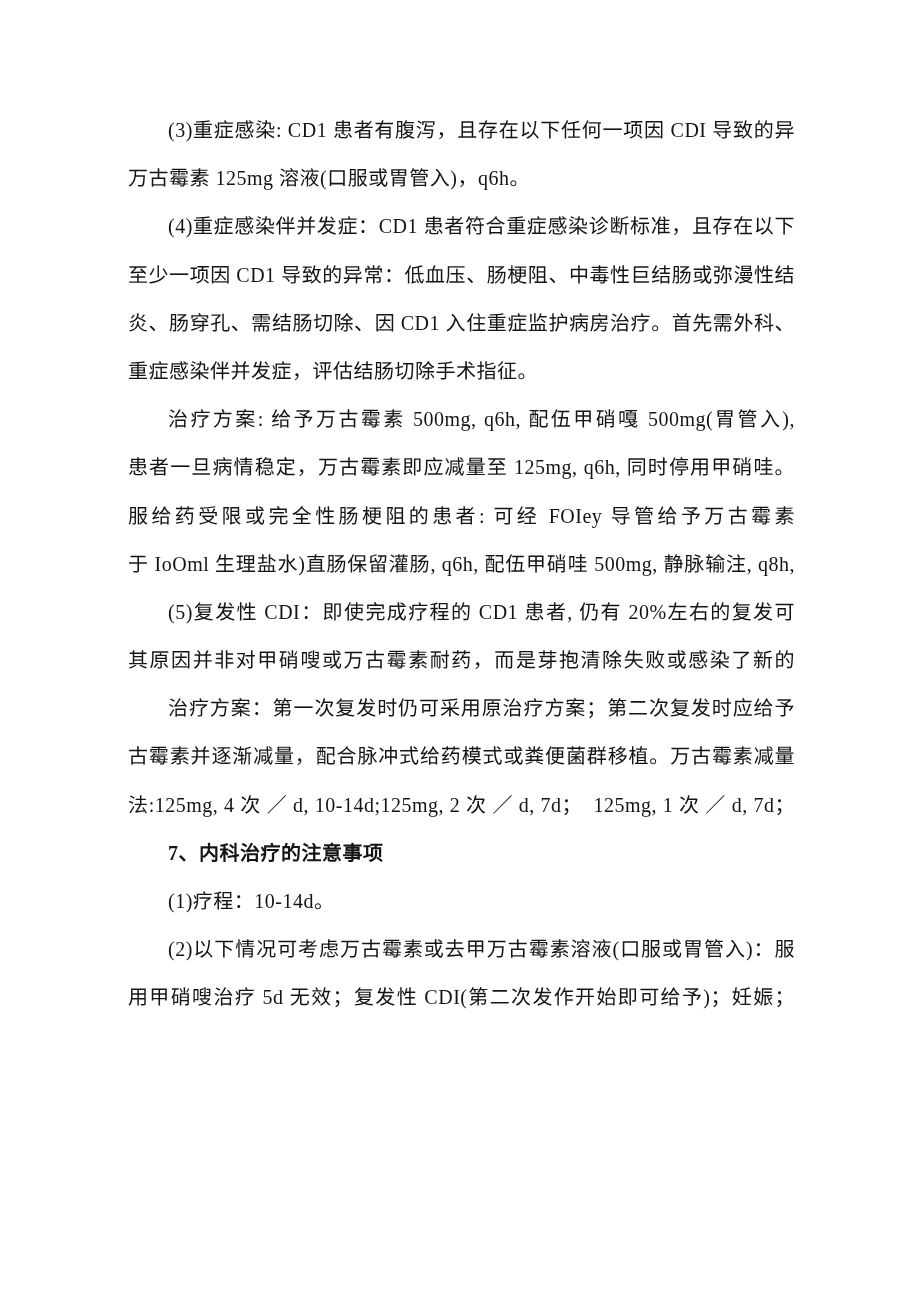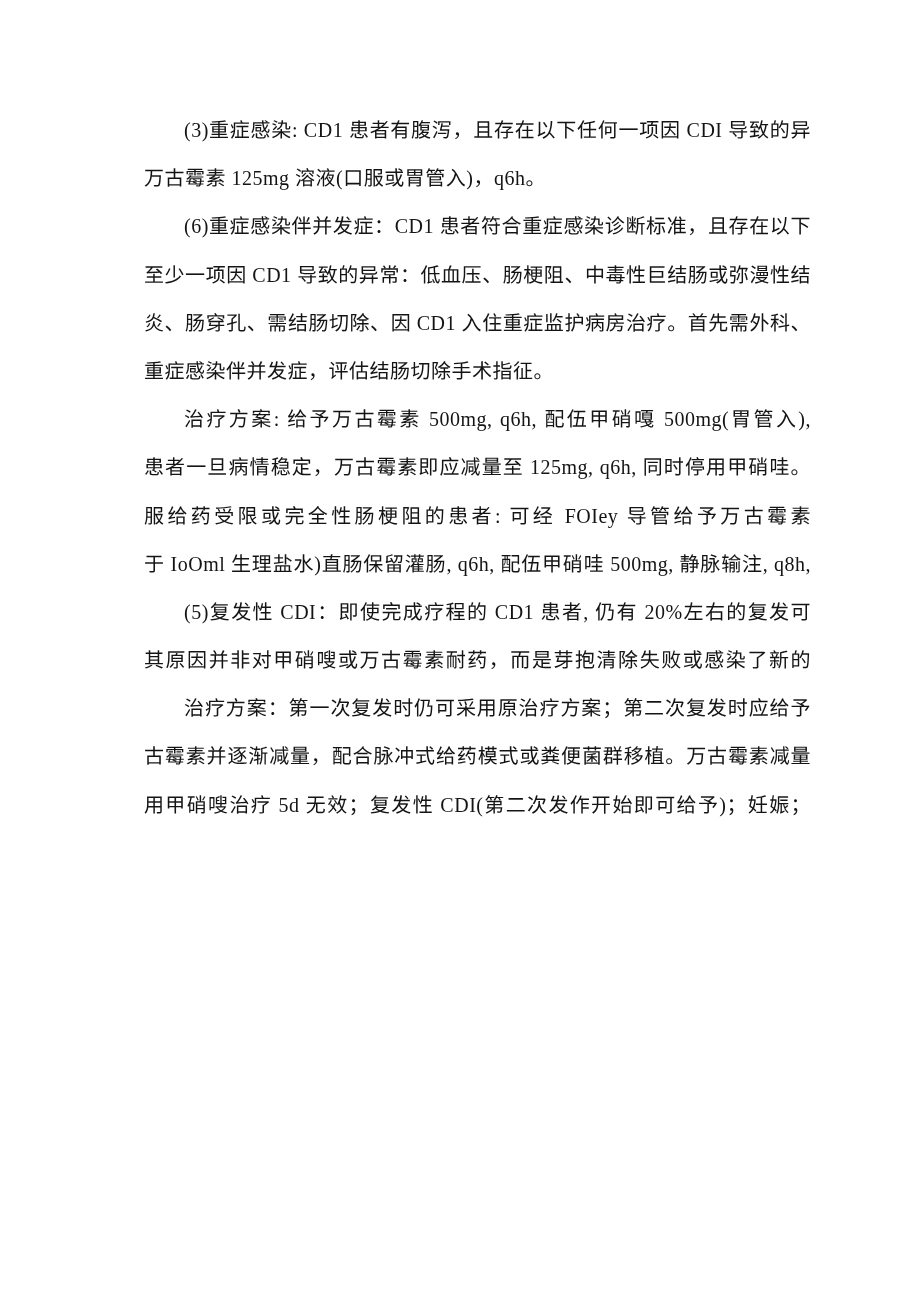--- a/index.html
+++ b/index.html
@@ -10,21 +10,21 @@
   .page {
     position: relative;
     width: 920px;
     height: 1301px;
     background: #ffffff;
     overflow: hidden;
     font-family: "Liberation Serif", "DejaVu Serif", serif;
   }
   .doc-body {
     position: absolute;
-    left: 144px;
+    left: 128px;
     top: 106px;
     width: 667px;
     color: #141414;
   }
   .line {
     font-size: 20px;
     line-height: 48.2px;
     height: 48.2px;
     white-space: pre-wrap;
     text-align: justify;
@@ -45,27 +45,31 @@
     font-weight: bold;
   }
 </style>
 </head>
 <body>
 
 <div class="page">
   <div class="doc-body" id="doc">
       <div class="line indent">(3)重症感染: CD1 患者有腹泻，且存在以下任何一项因 CDI 导致的异</div>
       <div class="line end">万古霉素 125mg 溶液(口服或胃管入)，q6h。</div>
-      <div class="line indent">(6)重症感染伴并发症：CD1 患者符合重症感染诊断标准，且存在以下</div>
+      <div class="line indent">(4)重症感染伴并发症：CD1 患者符合重症感染诊断标准，且存在以下</div>
       <div class="line">至少一项因 CD1 导致的异常：低血压、肠梗阻、中毒性巨结肠或弥漫性结肠</div>
       <div class="line">炎、肠穿孔、需结肠切除、因 CD1 入住重症监护病房治疗。首先需外科、感</div>
       <div class="line end">重症感染伴并发症，评估结肠切除手术指征。</div>
       <div class="line indent">治疗方案: 给予万古霉素 500mg, q6h, 配伍甲硝嘎 500mg(胃管入), q8h；</div>
       <div class="line">患者一旦病情稳定，万古霉素即应减量至 125mg, q6h, 同时停用甲硝哇。口</div>
       <div class="line">服给药受限或完全性肠梗阻的患者: 可经 FOIey 导管给予万古霉素 500mg(溶</div>
       <div class="line">于 IoOml 生理盐水)直肠保留灌肠, q6h, 配伍甲硝哇 500mg, 静脉输注, q8h,</div>
       <div class="line indent">(5)复发性 CDI：即使完成疗程的 CD1 患者, 仍有 20%左右的复发可能,</div>
       <div class="line">其原因并非对甲硝嗖或万古霉素耐药，而是芽抱清除失败或感染了新的 CD。</div>
       <div class="line indent">治疗方案：第一次复发时仍可采用原治疗方案；第二次复发时应给予万</div>
       <div class="line">古霉素并逐渐减量，配合脉冲式给药模式或粪便菌群移植。万古霉素减量方</div>
+      <div class="line">法:125mg, 4 次 ／ d, 10-14d;125mg, 2 次 ／ d, 7d；  125mg, 1 次 ／ d, 7d；</div>
+      <div class="line end indent bold">7、内科治疗的注意事项</div>
+      <div class="line end indent">(1)疗程：10-14d。</div>
+      <div class="line indent">(2)以下情况可考虑万古霉素或去甲万古霉素溶液(口服或胃管入)：服</div>
       <div class="line">用甲硝嗖治疗 5d 无效；复发性 CDI(第二次发作开始即可给予)；妊娠；265</div>
     </div>
 </div>
 
 </body></html>

